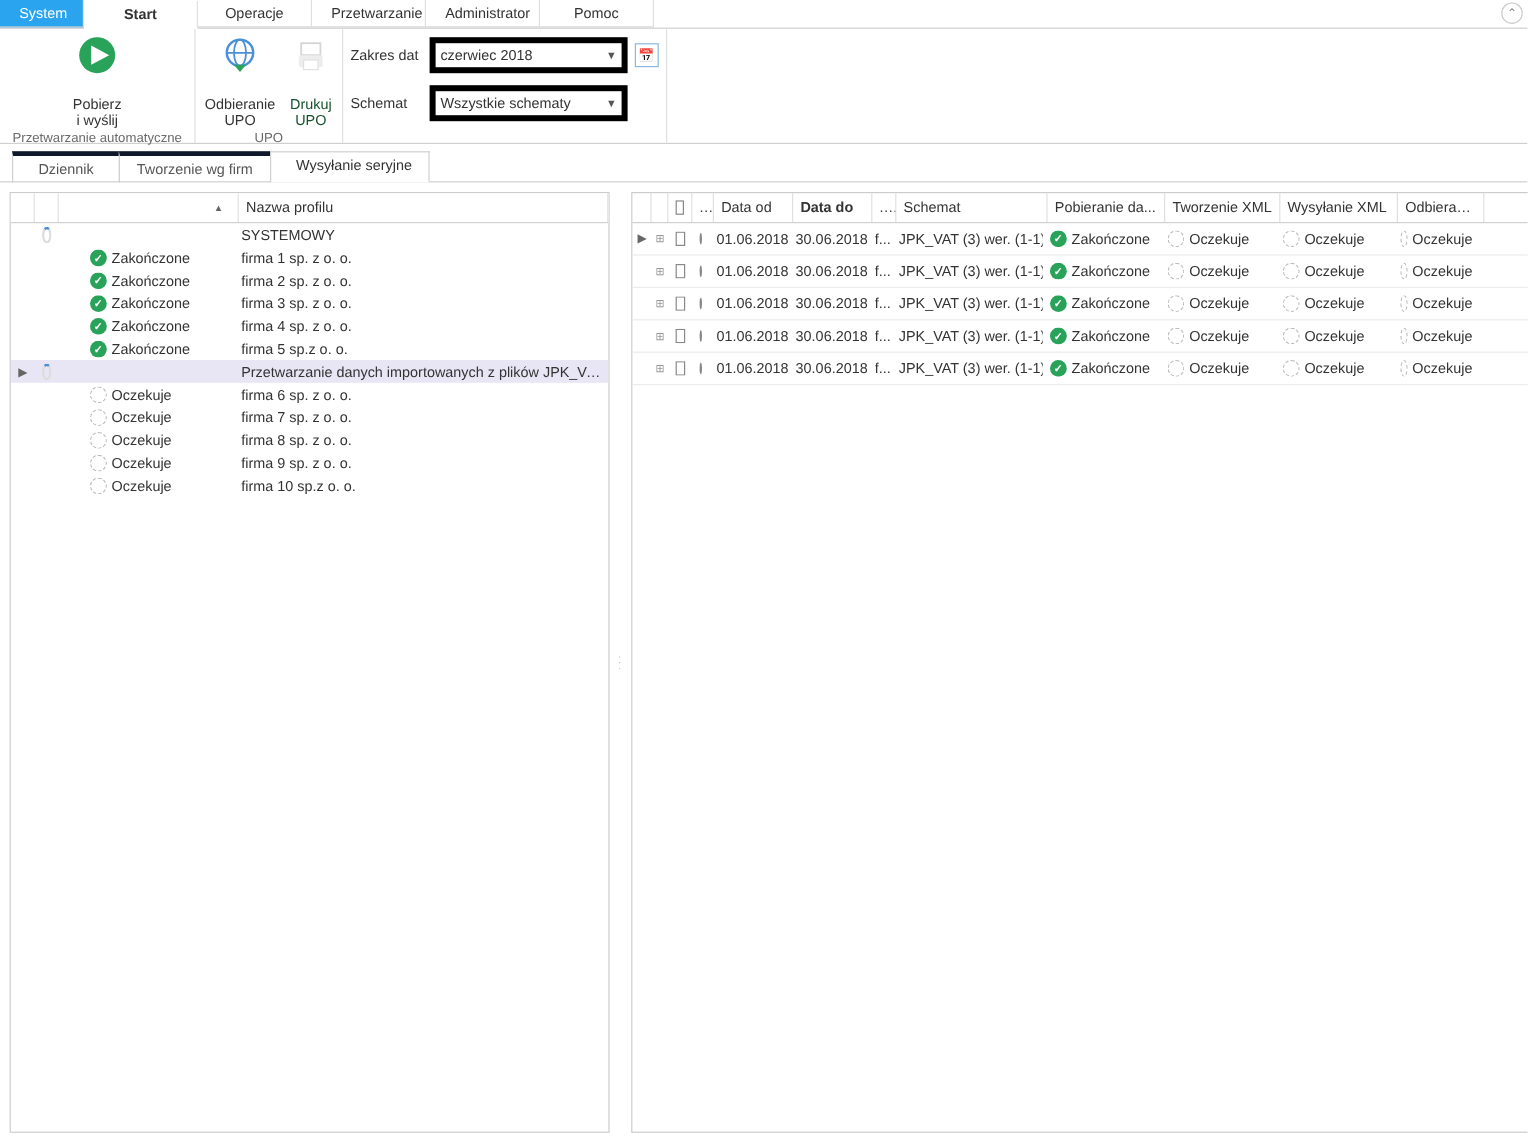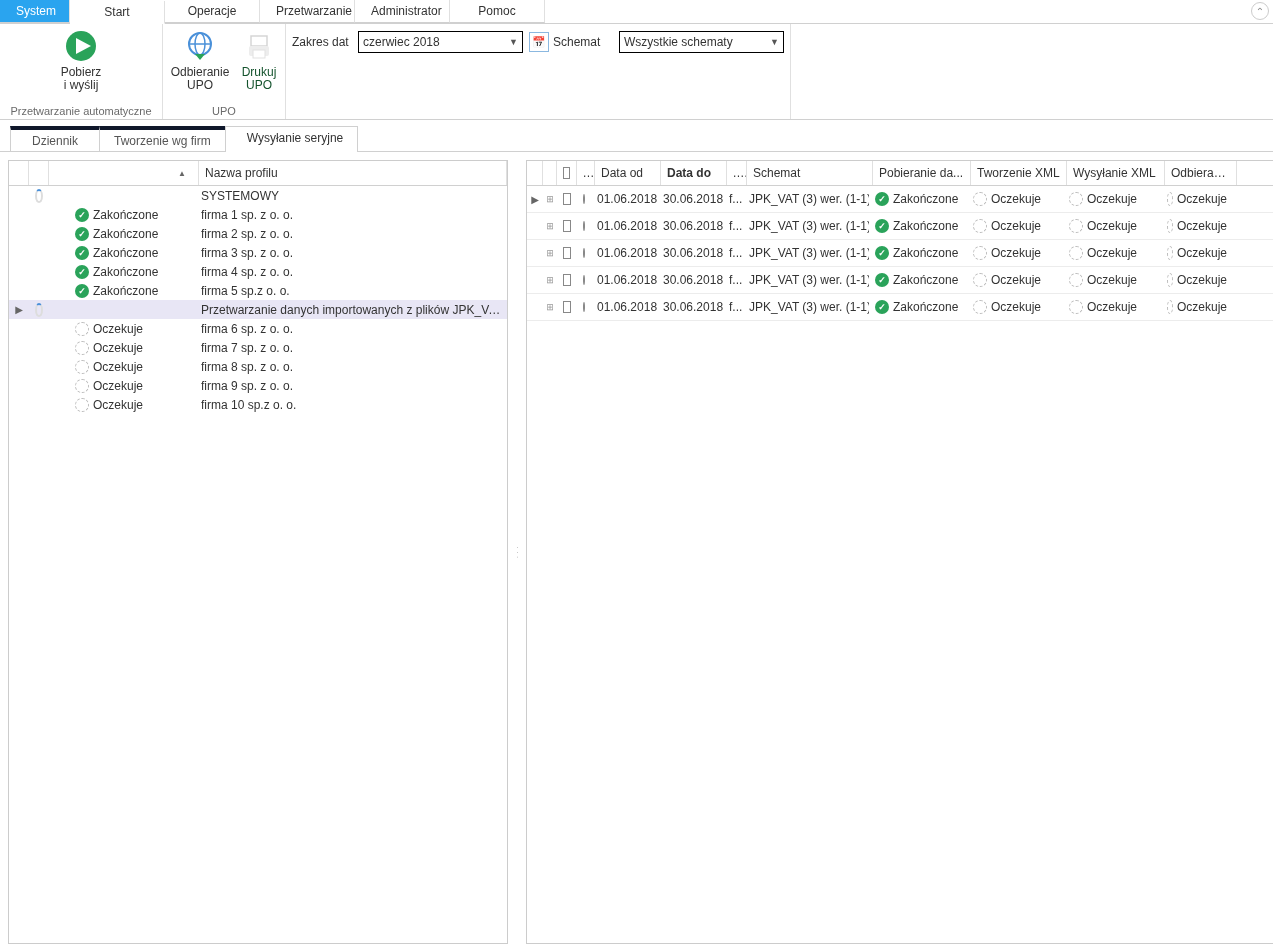--- a/index.html
+++ b/index.html
@@ -2,40 +2,40 @@
 <html><head>
 <meta charset="utf-8">
 <style>
   * { box-sizing: border-box; margin: 0; padding: 0; }
   body { font-family: "Segoe UI", Tahoma, sans-serif; font-size: 12px; color: #333; background: #fff; width: 1273px; height: 948px; overflow: hidden; display: flex; flex-direction: column; }
   
   
   .main-tabs { display: flex; border-bottom: 1px solid #d0d0d0; position: relative; }
   .main-tab { padding: 4px 16px; width: 95px; text-align: center; cursor: pointer; border-right: 1px solid #e0e0e0; border-bottom: 1px solid #d0d0d0; background: #fff; }
   .main-tab.system { background: #2aa4ef; color: #fff; width: 70px; }
-  .main-tab.active { font-weight: 400; border-bottom: 1px solid #fff; position: relative; top: 1px; }
+  .main-tab.active { font-weight: 700; border-bottom: 1px solid #fff; position: relative; top: 1px; }
   .collapse-btn { margin-left:auto; width:18px;height:18px;display:flex;align-items:center;justify-content:center;color:#888;cursor:pointer;border:1px solid #ccc;border-radius:50%;font-size:10px;margin-right:4px;margin-top:2px;}
   
   
   .ribbon { display:flex; border-bottom:1px solid #d0d0d0; height:96px;}
   .rgroup { display:flex; flex-direction:column; align-items:center; border-right:1px solid #e0e0e0; padding:2px 6px 0 6px; }
   .rgroup-body { display:flex; flex:1; align-items:flex-start; gap:8px; padding-top:2px;}
   .rgroup-title { font-size:11px; color:#6a6a6a; padding:2px 0 2px 0;}
-  .big-btn { display:flex; flex-direction:column; align-items:center; justify-content:space-between; gap:2px; width:72px; cursor:pointer;}
+  .big-btn { display:flex; flex-direction:column; align-items:center; justify-content:space-between; gap:17px; width:72px; cursor:pointer;}
   .big-btn .icon { width:36px;height:36px;display:flex;align-items:center;justify-content:center;}
   .big-btn .label { text-align:center; font-size:12px; line-height:13px; }
   .big-btn.disabled { color:#14532d; }
   .filter-row { display:flex; align-items:center; gap:6px; margin:3px 0;}
   .filter-label { width:60px; }
-  .combo { width:165px; height:22px; border:1px solid #000000; display:flex; align-items:center; padding:10px 4px; position:relative; background:#fff;}
+  .combo { width:165px; height:22px; border:5px solid #000000; display:flex; align-items:center; padding:10px 4px; position:relative; background:#fff;}
   .combo .arrow { position:absolute; right:4px; font-size:9px; color:#555;}
   .calbtn { width:20px;height:20px;border:1px solid #8bb8e0;display:flex;align-items:center;justify-content:center;font-size:11px;color:#4a90d9;cursor:pointer;}
   .filter-refresh{ margin-left:auto; color:#888; display:flex; align-items:center; justify-content:center; width:18px;height:18px;cursor:pointer; font-size:12px;}
   .rgroup.filter { flex:0 0 260px; }
-  .rgroup.filter .rgroup-body { flex-direction:row; gap:4px; width:100%;}
+  .rgroup.filter .rgroup-body { flex-direction:column; gap:4px; width:100%;}
   .rgroup.filter .rgroup-title{ display:flex; width:100%; align-items:center;}
   
   
   .sub-tabs { display:flex; padding:6px 0 0 10px; gap:0;}
   .sub-tab { padding:4px 14px; border:1px solid #d0d0d0; border-bottom:none; background:#fff; cursor:pointer; margin-right:-1px; font-size:12px; min-width:90px;text-align:center;}
   .sub-tab.active { border-top:1px solid #d0d0d0; position:relative; z-index:2;padding-left:21px;}
   .sub-tab:not(.active){ border-top:4px solid #0f172a; color:#555;}
   .sub-panel{ border-top:1px solid #d0d0d0; margin-top:-1px; flex:1; display:flex; flex-direction:column;}
   
   .split { flex:1; display:flex; padding:8px 8px 4px 8px; gap:6px; min-height:0;}

